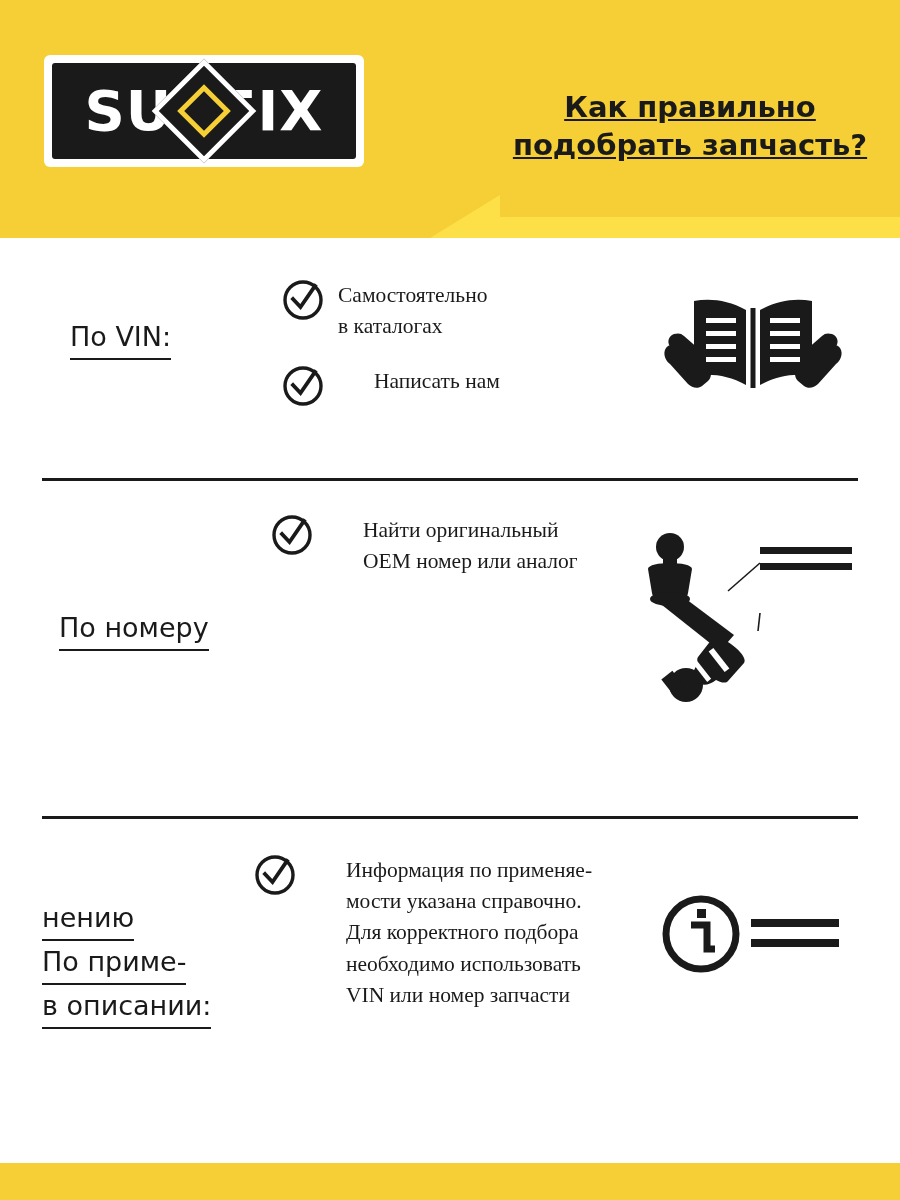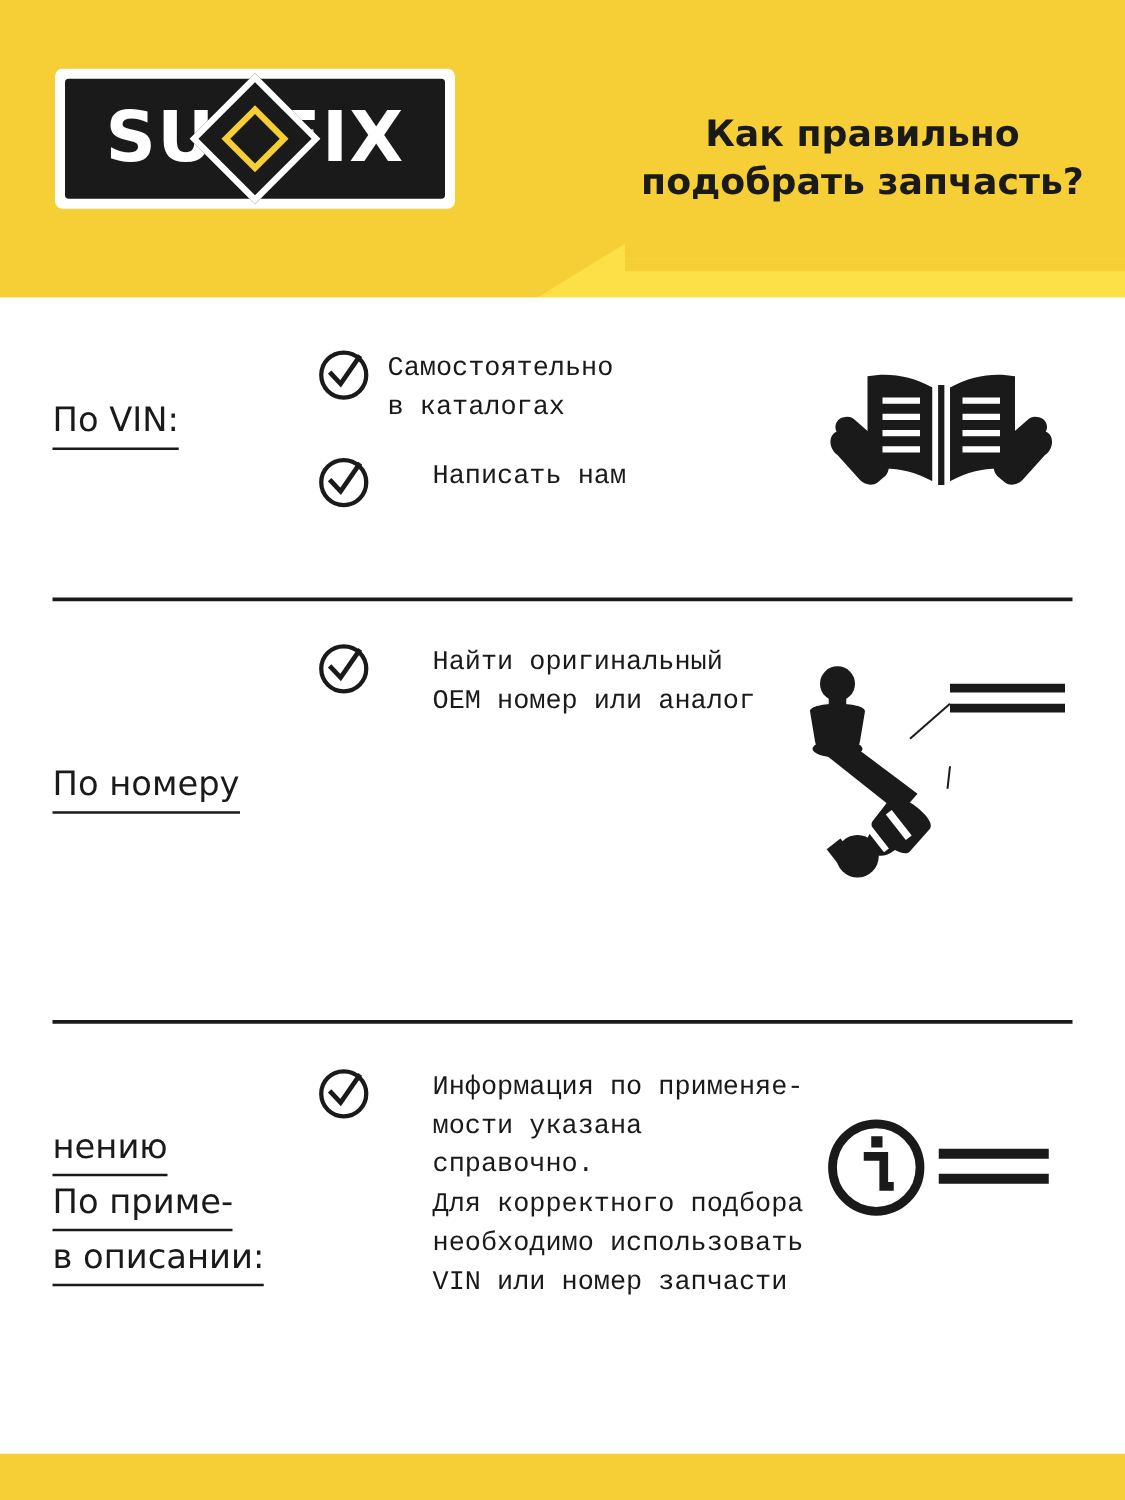--- a/index.html
+++ b/index.html
@@ -107,20 +107,21 @@
     position: absolute;
     left: 500px;
     top: 88px;
     width: 380px;
     text-align: center;
     font-family: "DejaVu Sans", sans-serif;
     font-weight: 700;
     font-size: 29px;
     line-height: 1.32;
     color: #1a1a1a;
+    text-decoration: underline;
   }
 
   
   .content {
     position: relative;
     width: 900px;
     height: 925px;
     box-sizing: border-box;
     padding: 0 42px;
   }
@@ -162,42 +163,42 @@
   }
   .bullet:last-child { margin-bottom: 0; gap: 36px; }
   .check {
     flex: 0 0 auto;
     width: 42px;
     height: 42px;
     margin-right: 14px;
     margin-top: 1px;
   }
   .bullet-text {
-    font-family: Liberation Mono, monospace;
+    font-family: Liberation Serif, serif;
     font-size: 21.5px;
     line-height: 1.45;
     color: #1a1a1a;
     padding-top: 2px;
     max-width: 330px;
   }
   .row-art {
     flex: 0 0 auto;
     width: 210px;
     display: flex;
     align-items: flex-start;
     justify-content: center;
   }
 
   
   .row-vin { height: 240px; padding-top: 36px; }
-  .row-vin .row-label { padding-top: 42px; }
+  .row-vin .row-label { padding-top: 42px; margin-left: 28px; }
   .row-vin .row-art { padding-top: 14px; }
 
   .row-num { height: 335px; padding-top: 28px; }
-  .row-num .row-label { padding-top: 98px; }
+  .row-num .row-label { padding-top: 98px; margin-left: 17px; }
   .row-num .row-art { padding-top: 12px; width: 250px; }
 
   .row-app { height: 290px; padding-top: 30px; }
   .row-app .row-label { padding-top: 48px; }
   .row-app .row-art { padding-top: 38px; }
 
   
   .footer {
     position: absolute;
     left: 0;

